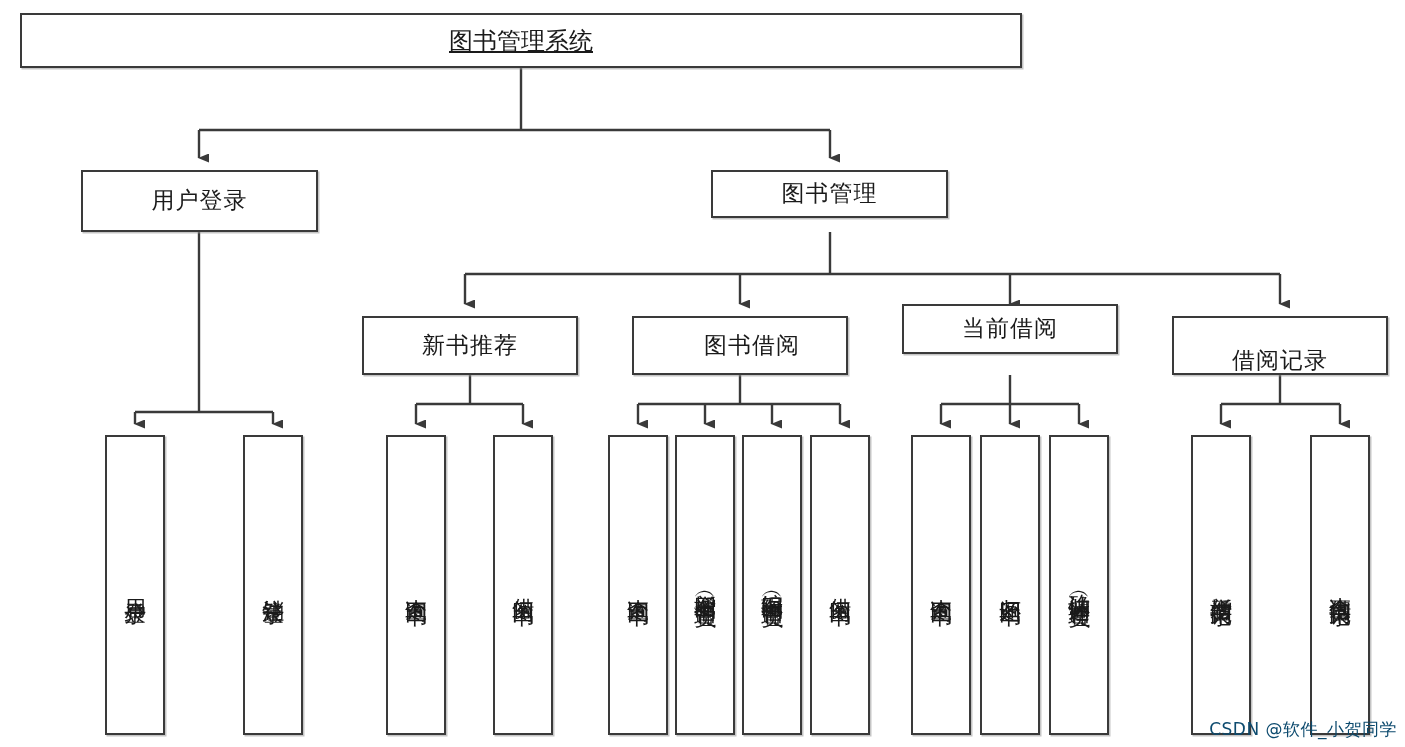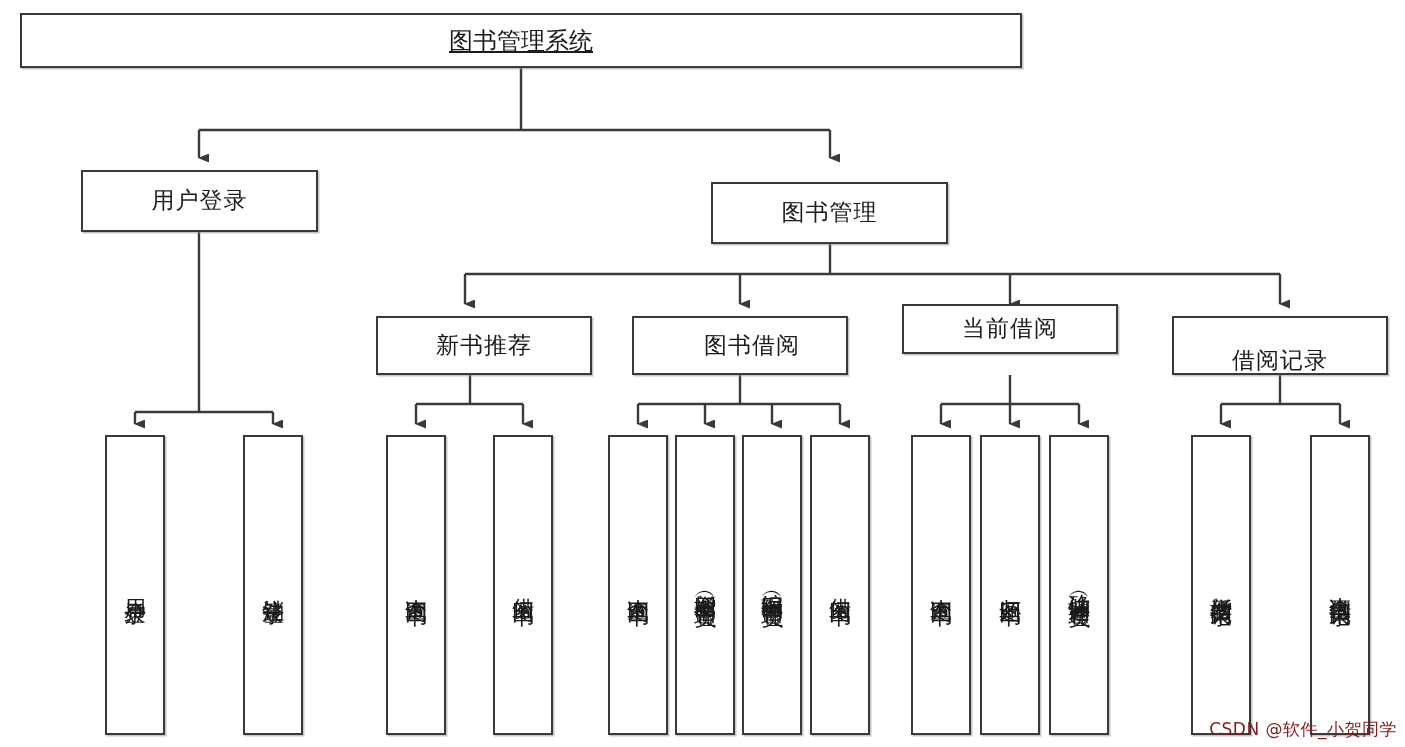--- a/index.html
+++ b/index.html
@@ -57,21 +57,21 @@
     line-height: 1.02;
     letter-spacing: 2px;
     white-space: nowrap;
     display: block;
   }
   .watermark {
     position: absolute;
     right: 8px;
     bottom: 6px;
     font-size: 17px;
-    color: #7f1d1d;
+    color: #0c4a6e;
     letter-spacing: 0.5px;
     white-space: nowrap;
     user-select: none;
     text-align: right;
   }
 </style>
 </head>
 <body>
 
 <div id="canvas">
@@ -126,25 +126,25 @@
     </g>
   </svg>
 
   <div class="node root" style="left:20px; top:13px; width:1002px; height:55px;text-decoration:underline;">
     <span>图书管理系统</span>
   </div>
 
   <div class="node h" style="left:81px; top:170px; width:237px; height:62px;">
     <span>用户登录</span>
   </div>
-  <div class="node h" style="left:711px; top:182px; width:237px; height:62px;align-items:center;">
+  <div class="node h" style="left:711px; top:170px; width:237px; height:48px;align-items:center;">
     <span>图书管理</span>
   </div>
 
-  <div class="node h" style="left:376px; top:316px; width:216px; height:59px;">
+  <div class="node h" style="left:362px; top:316px; width:216px; height:59px;">
     <span>新书推荐</span>
   </div>
   <div class="node h" style="left:632px; top:316px; width:216px; height:59px;padding-left:24px;">
     <span>图书借阅</span>
   </div>
   <div class="node h" style="left:902px; top:304px; width:216px; height:50px;">
     <span>当前借阅</span>
   </div>
   <div class="node h" style="left:1172px; top:316px; width:216px; height:59px;align-items:flex-end;">
     <span>借阅记录</span>

